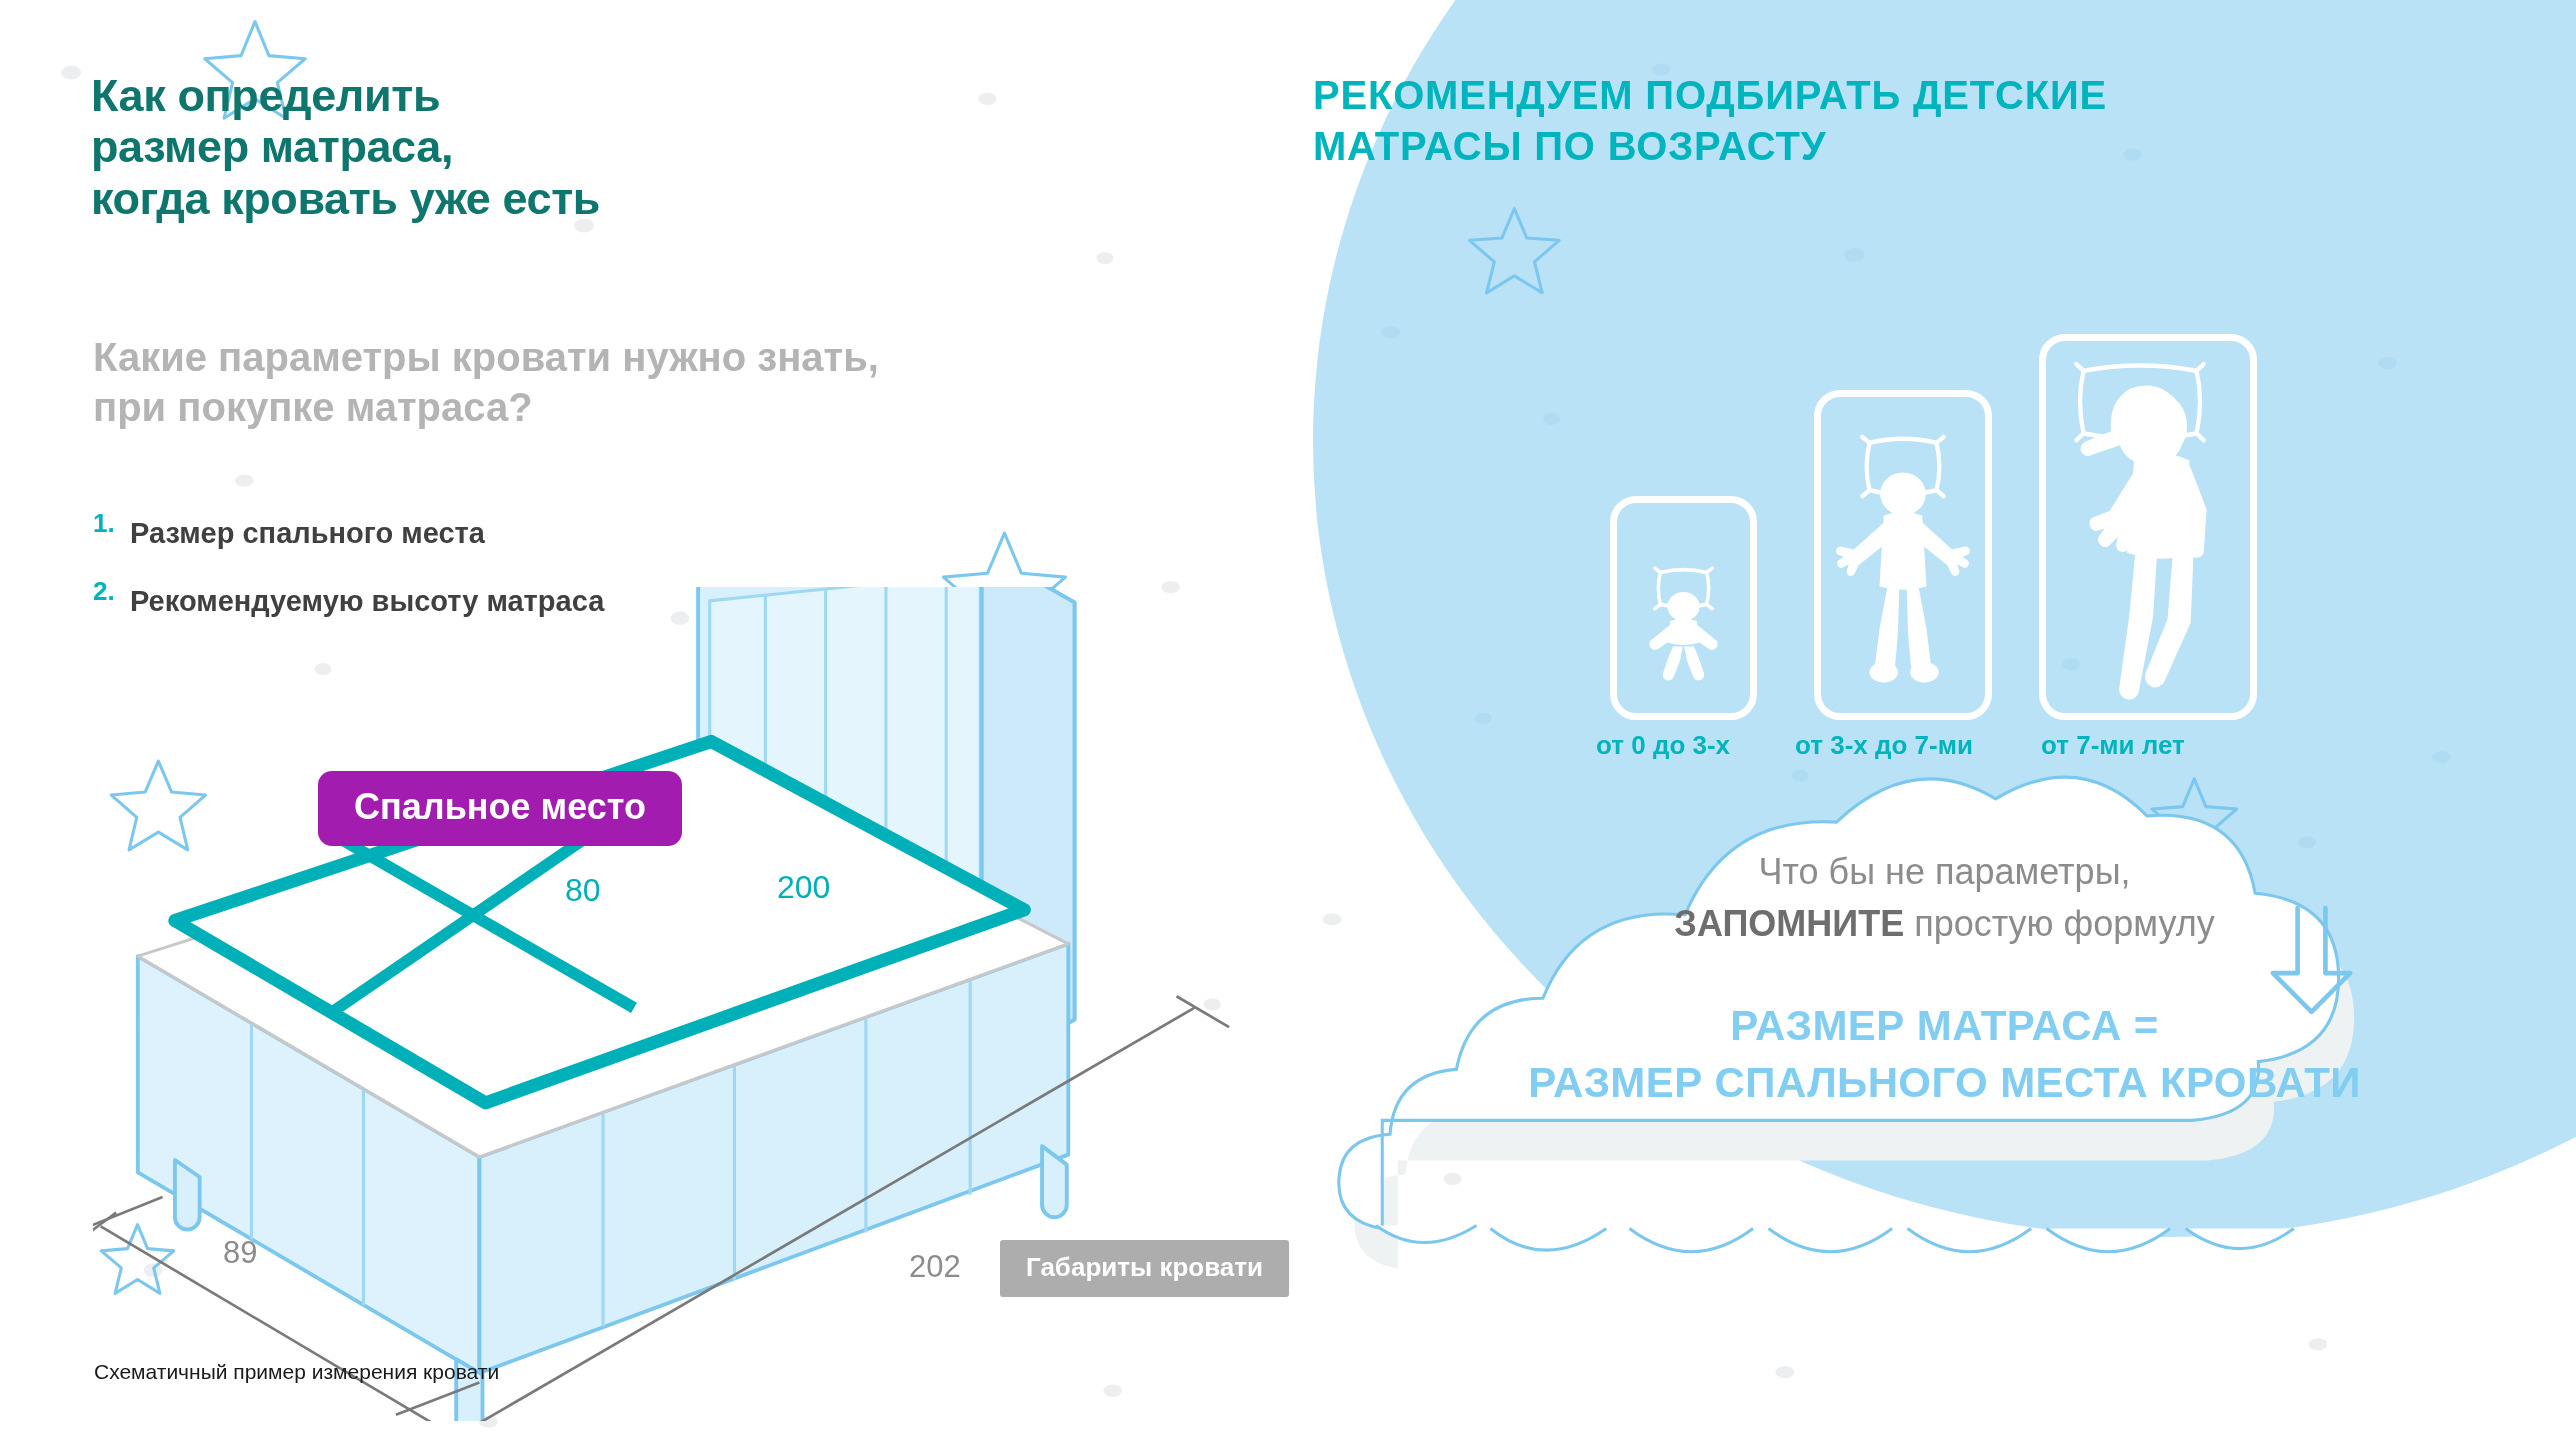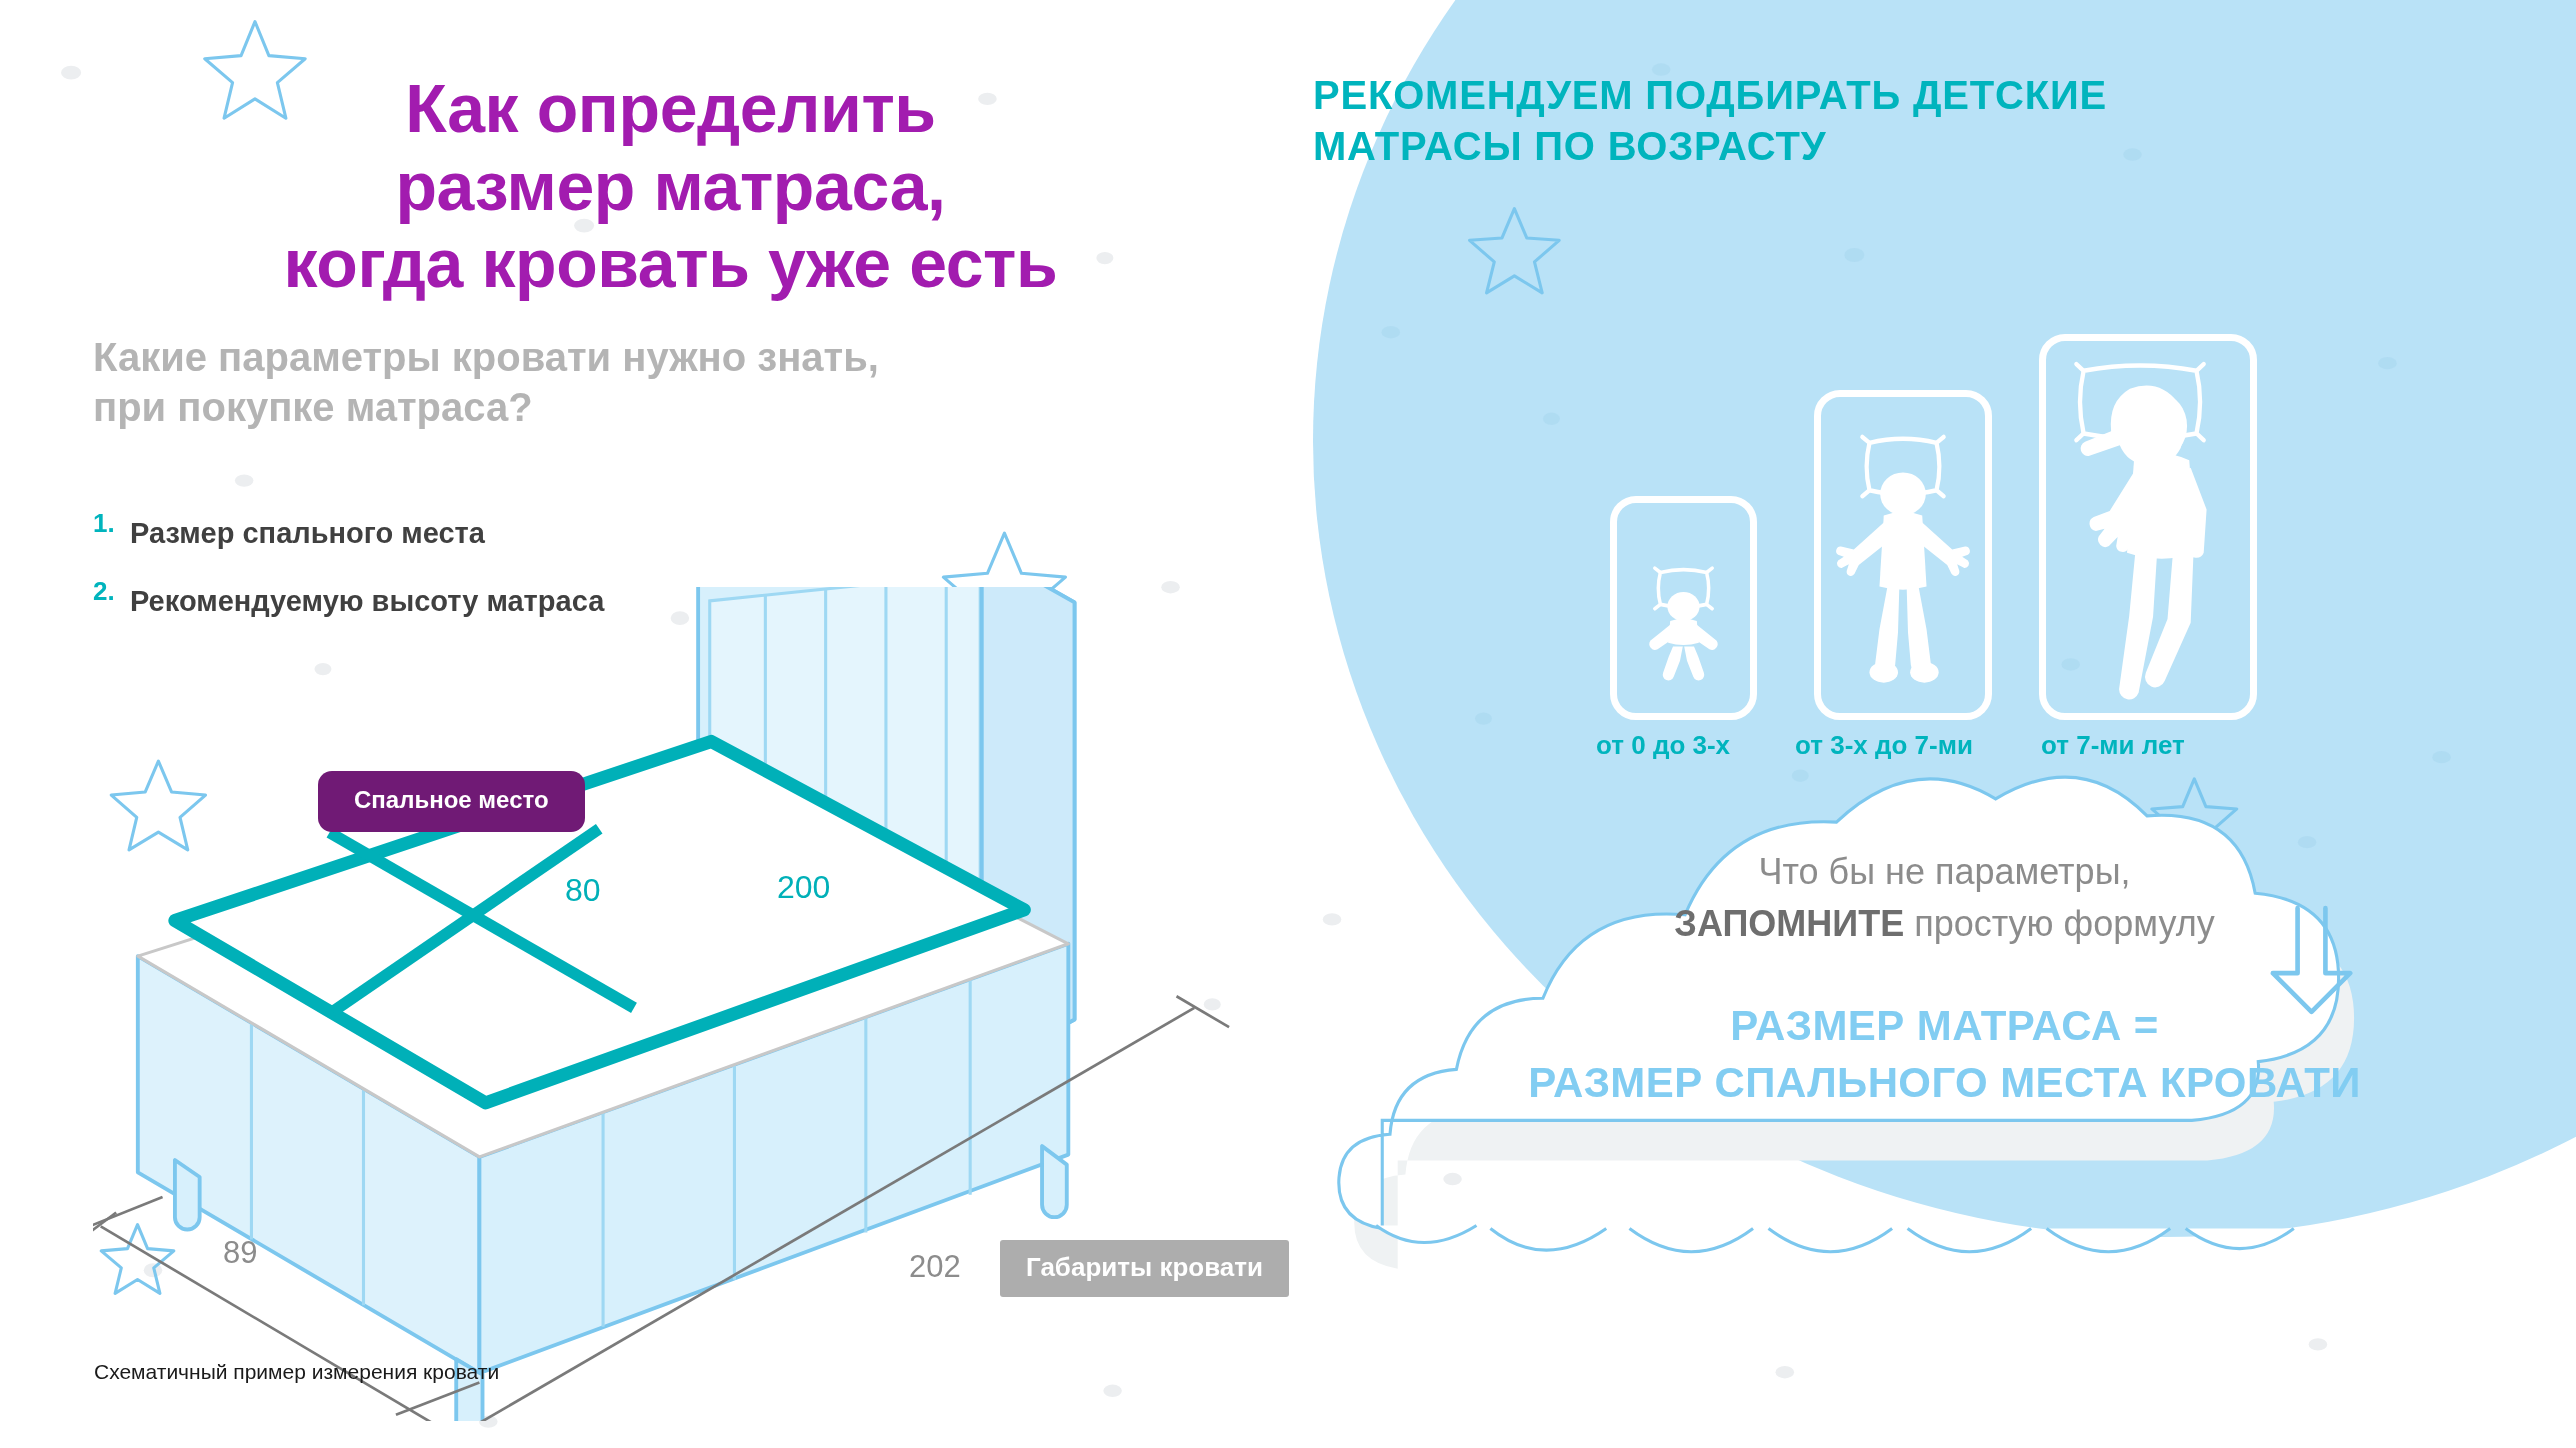--- a/index.html
+++ b/index.html
@@ -22,24 +22,23 @@
   }
 
   
   .dots{position:absolute;inset:0;z-index:1;pointer-events:none;}
 
   
   .left-col{position:absolute;left:0;top:0;width:1313px;height:1449px;z-index:3;}
 
   .title{
     position:absolute;left:91px;top:70px;width:1159px;
-    color:#a21caf;
-    font-size:68px;line-height:1.14;font-weight:700;letter-spacing:-0.4px;
+    color:#0f766e;
+    font-size:45px;line-height:1.14;font-weight:700;letter-spacing:-0.4px;
     margin:0;
-    text-align:center;
   }
   .subtitle{
     position:absolute;left:93px;top:332px;width:1082px;
     color:#b4b4b4;
     font-size:40px;line-height:1.25;font-weight:700;
     margin:0;
   }
   .num-list{position:absolute;left:93px;top:508px;width:1004px;}
   .num-item{display:flex;align-items:flex-start;margin-bottom:25px;}
   .num-item .num{
@@ -61,23 +60,23 @@
   
   .badge{
     position:absolute;
     display:inline-flex;align-items:center;justify-content:center;
     color:#ffffff;font-weight:700;
     border-radius:12.4px;
     white-space:nowrap;
   }
   .badge-sleep{
     left:318px;top:771px;
-    background:#701a75;
+    background:#a21caf;
     padding:14.7px 36px 18px 36px;
-    font-size:24px;
+    font-size:36px;
     border-radius:14px;
     text-align:right;
   }
   .badge-overall{
     left:1000px;top:1240px;
     background:#adadad;
     padding:11.6px 26px 14.7px 26px;
     font-size:26px;
     border-radius:3px;
   }

